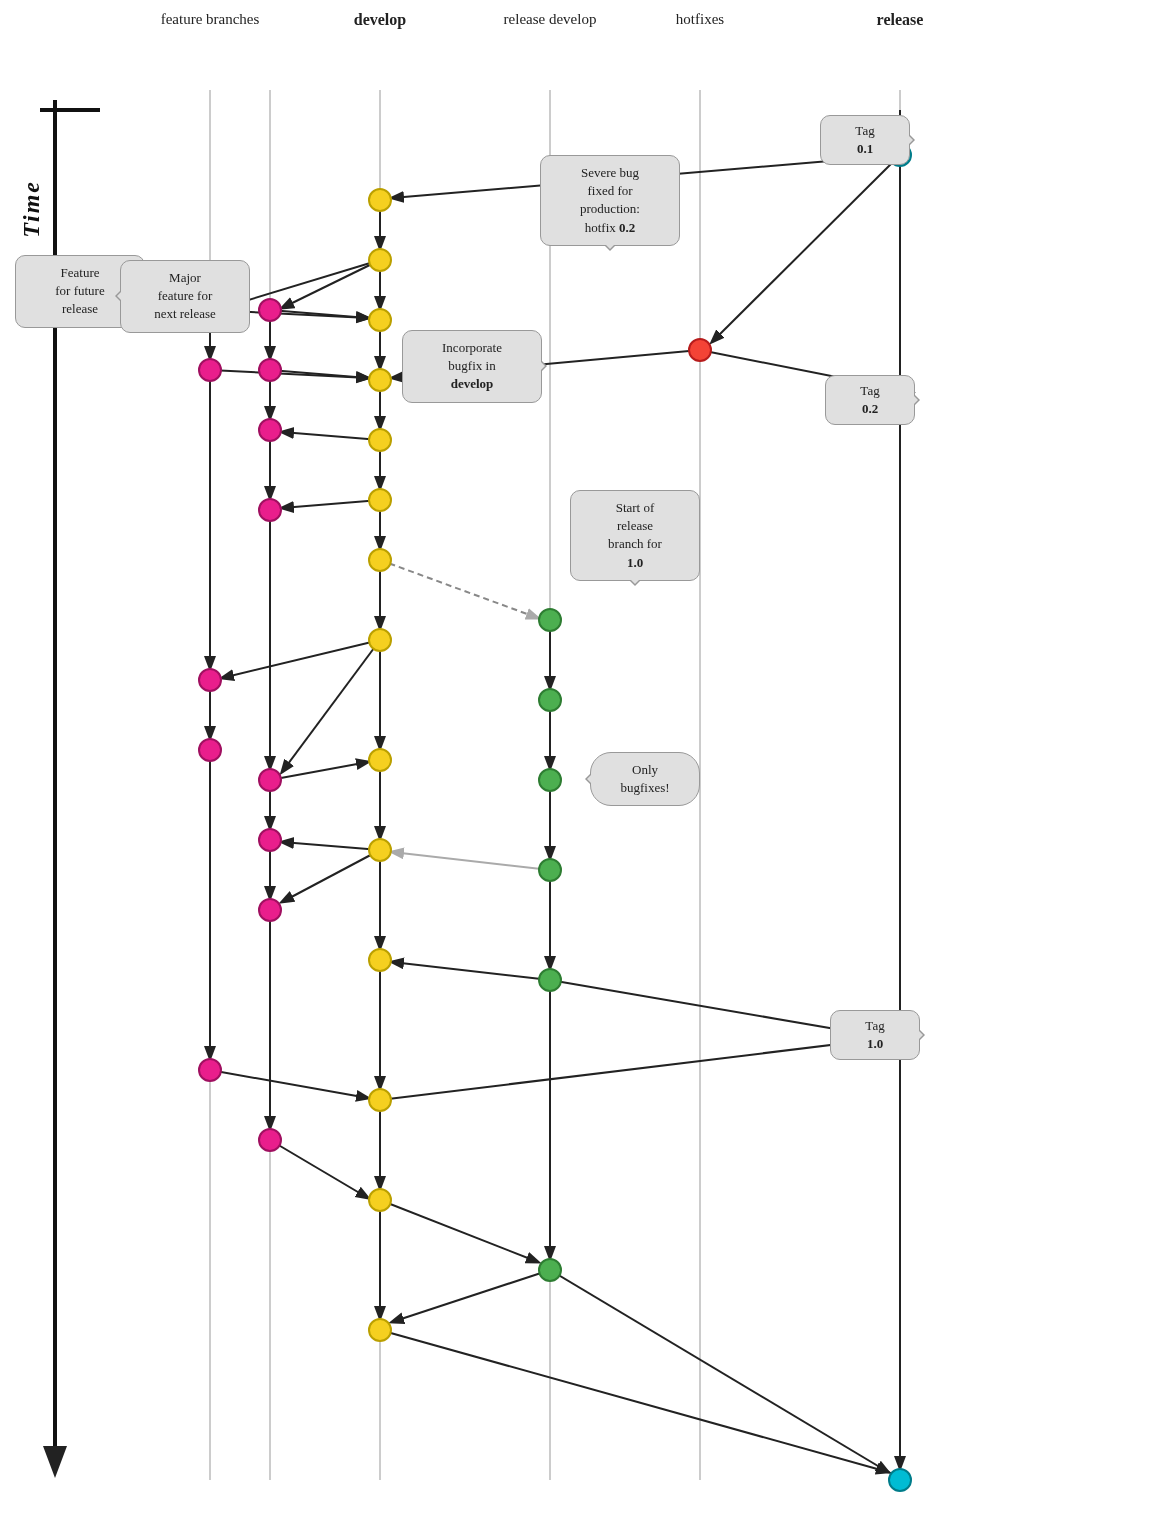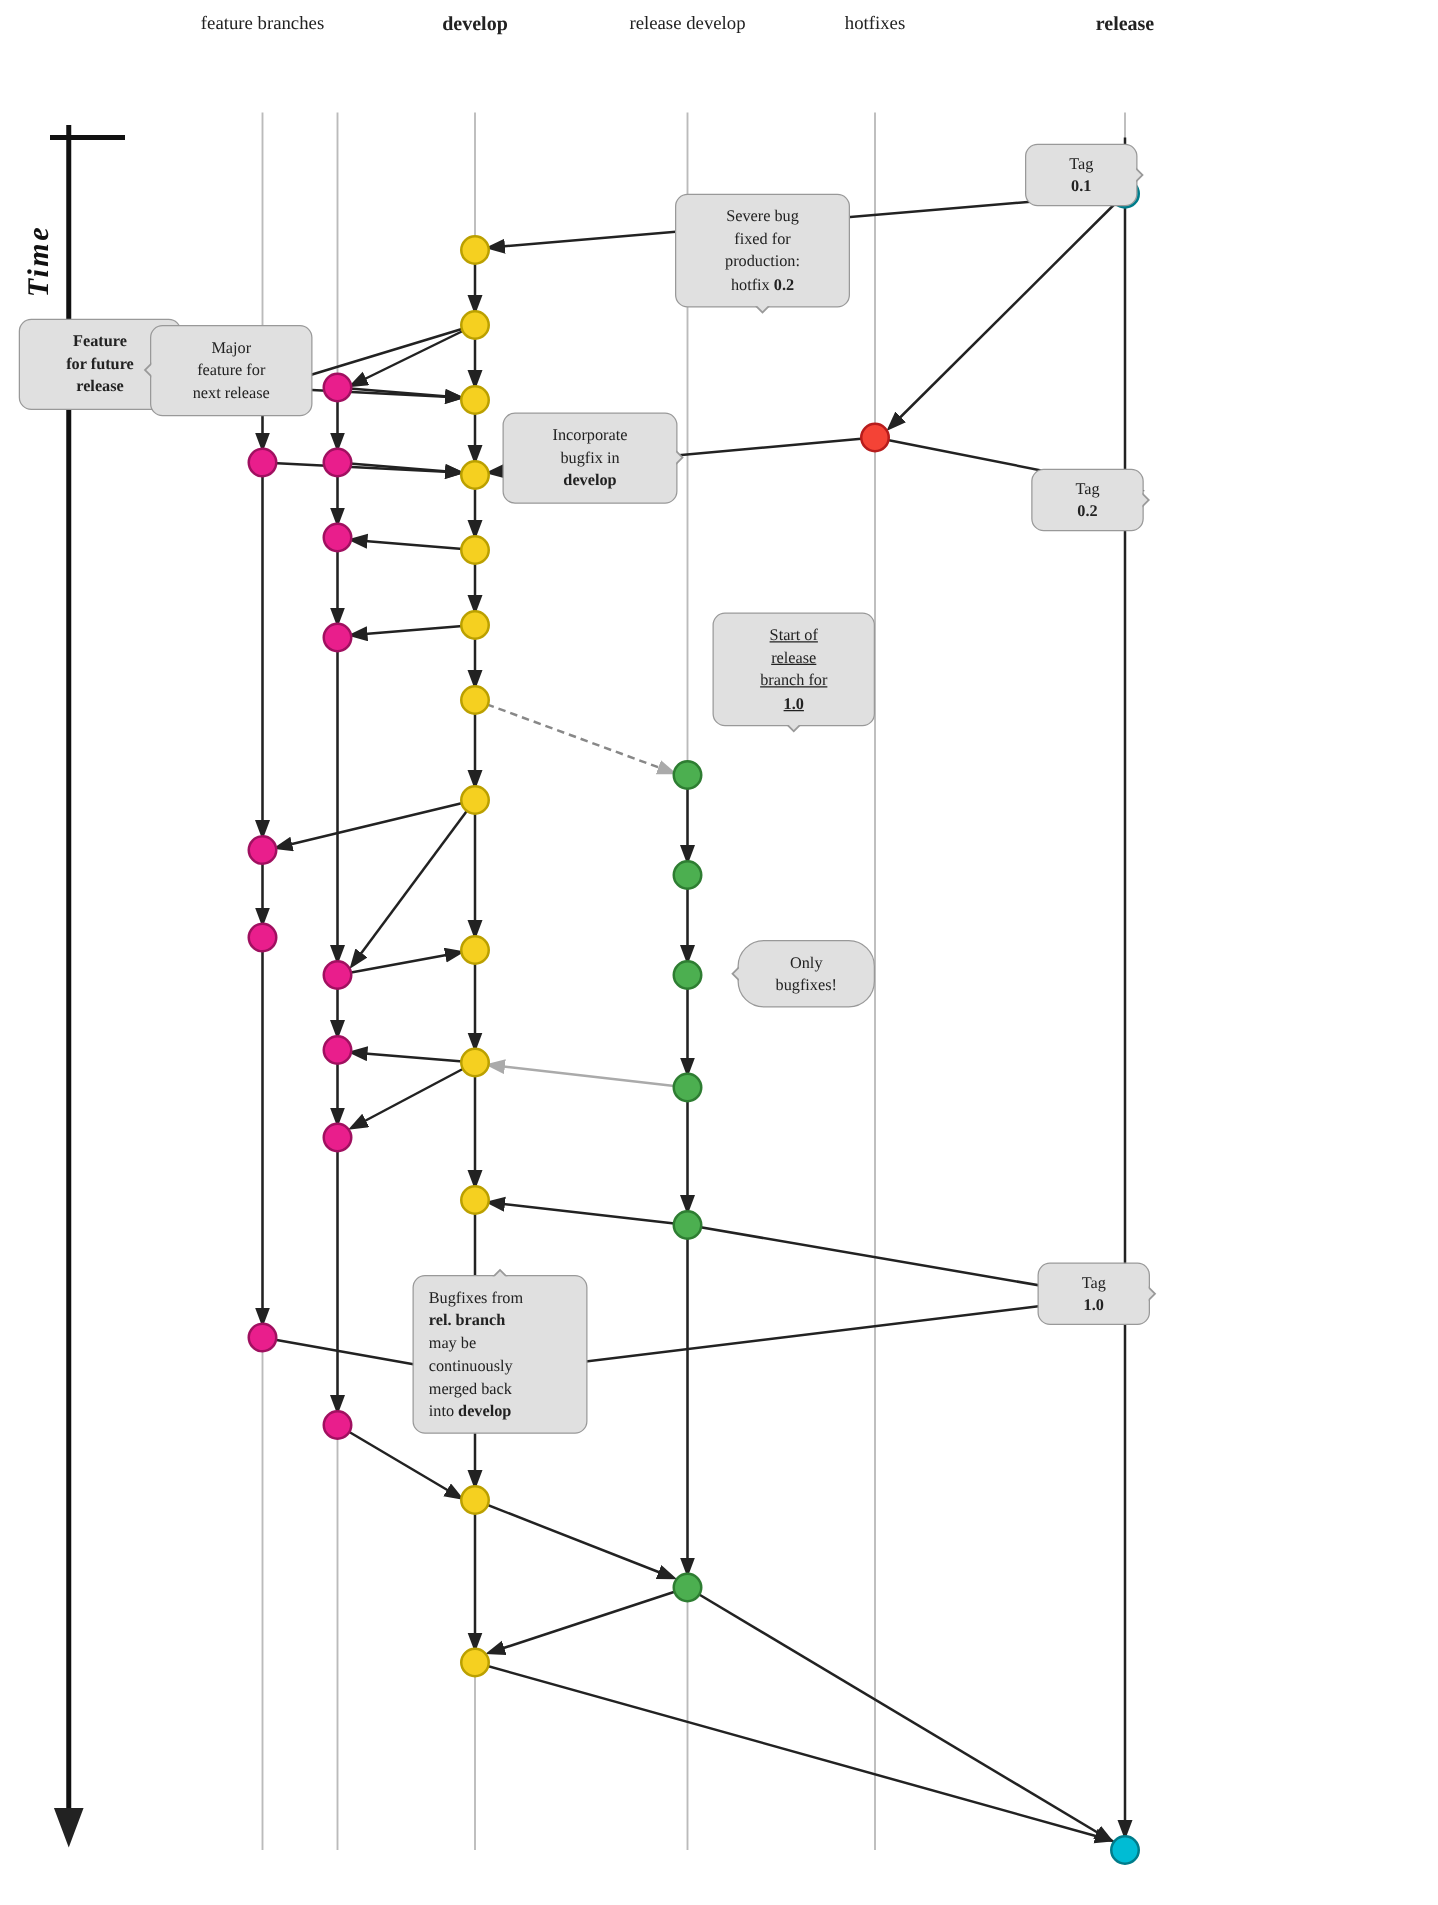--- a/index.html
+++ b/index.html
@@ -337,50 +337,47 @@
   <div class="node node-pink" style="left:270px;top:1140px;width:24px;height:24px;"></div>
   <div class="node node-yellow" style="left:380px;top:1200px;width:24px;height:24px;"></div>
   <div class="node node-green" style="left:550px;top:1270px;width:24px;height:24px;"></div>
   <div class="node node-yellow" style="left:380px;top:1330px;width:24px;height:24px;"></div>
   <div class="node node-cyan" style="left:900px;top:1480px;width:24px;height:24px;"></div>
 
   <div class="callout tag-box callout-right" style="left:820px; top:115px; width:90px;">
     <span>Tag<br><b>0.1</b></span>
   </div>
 
-  <div class="callout callout-right" style="left:15px; top:255px; width:130px;font-weight:bold;">
+  <div class="callout callout-right" style="left:15px; top:255px; width:130px;">
     <span>Feature<br>for future<br>release</span>
   </div>
 
   <div class="callout callout-left" style="left:120px; top:260px; width:130px;">
     <span>Major<br>feature for<br>next release</span>
   </div>
 
   <div class="callout callout-bottom" style="left:540px; top:155px; width:145px;">
     <span>Severe bug<br>fixed for<br>production:<br>hotfix <b>0.2</b></span>
   </div>
 
   <div class="callout callout-right" style="left:402px; top:330px; width:140px;">
     <span>Incorporate<br>bugfix in<br><b>develop</b></span>
   </div>
 
   <div class="callout tag-box callout-right" style="left:825px; top:375px; width:90px;">
     <span>Tag<br><b>0.2</b></span>
   </div>
 
 
-  <div class="callout callout-bottom" style="left:570px; top:490px; width:130px;text-decoration:underline;">
+  <div class="callout callout-bottom" style="left:570px; top:490px; width:130px;">
     <span>Start of<br>release<br>branch for<br><b>1.0</b></span>
   </div>
 
   <div class="callout callout-left" style="left:590px; top:752px; width:110px;border-radius:21px;">
     <span>Only<br>bugfixes!</span>
   </div>
 
-  <div class="callout callout-top" style="left:330px; top:1020px; width:165px; text-align:left;">
-    <span>Bugfixes from<br><b>rel. branch</b><br>may be<br>continuously<br>merged back<br>into <b>develop</b></span>
-  </div>
 
   <div class="callout tag-box callout-right" style="left:830px; top:1010px; width:90px;">
     <span>Tag<br><b>1.0</b></span>
   </div>
 
 </div>
 
 </body></html>

